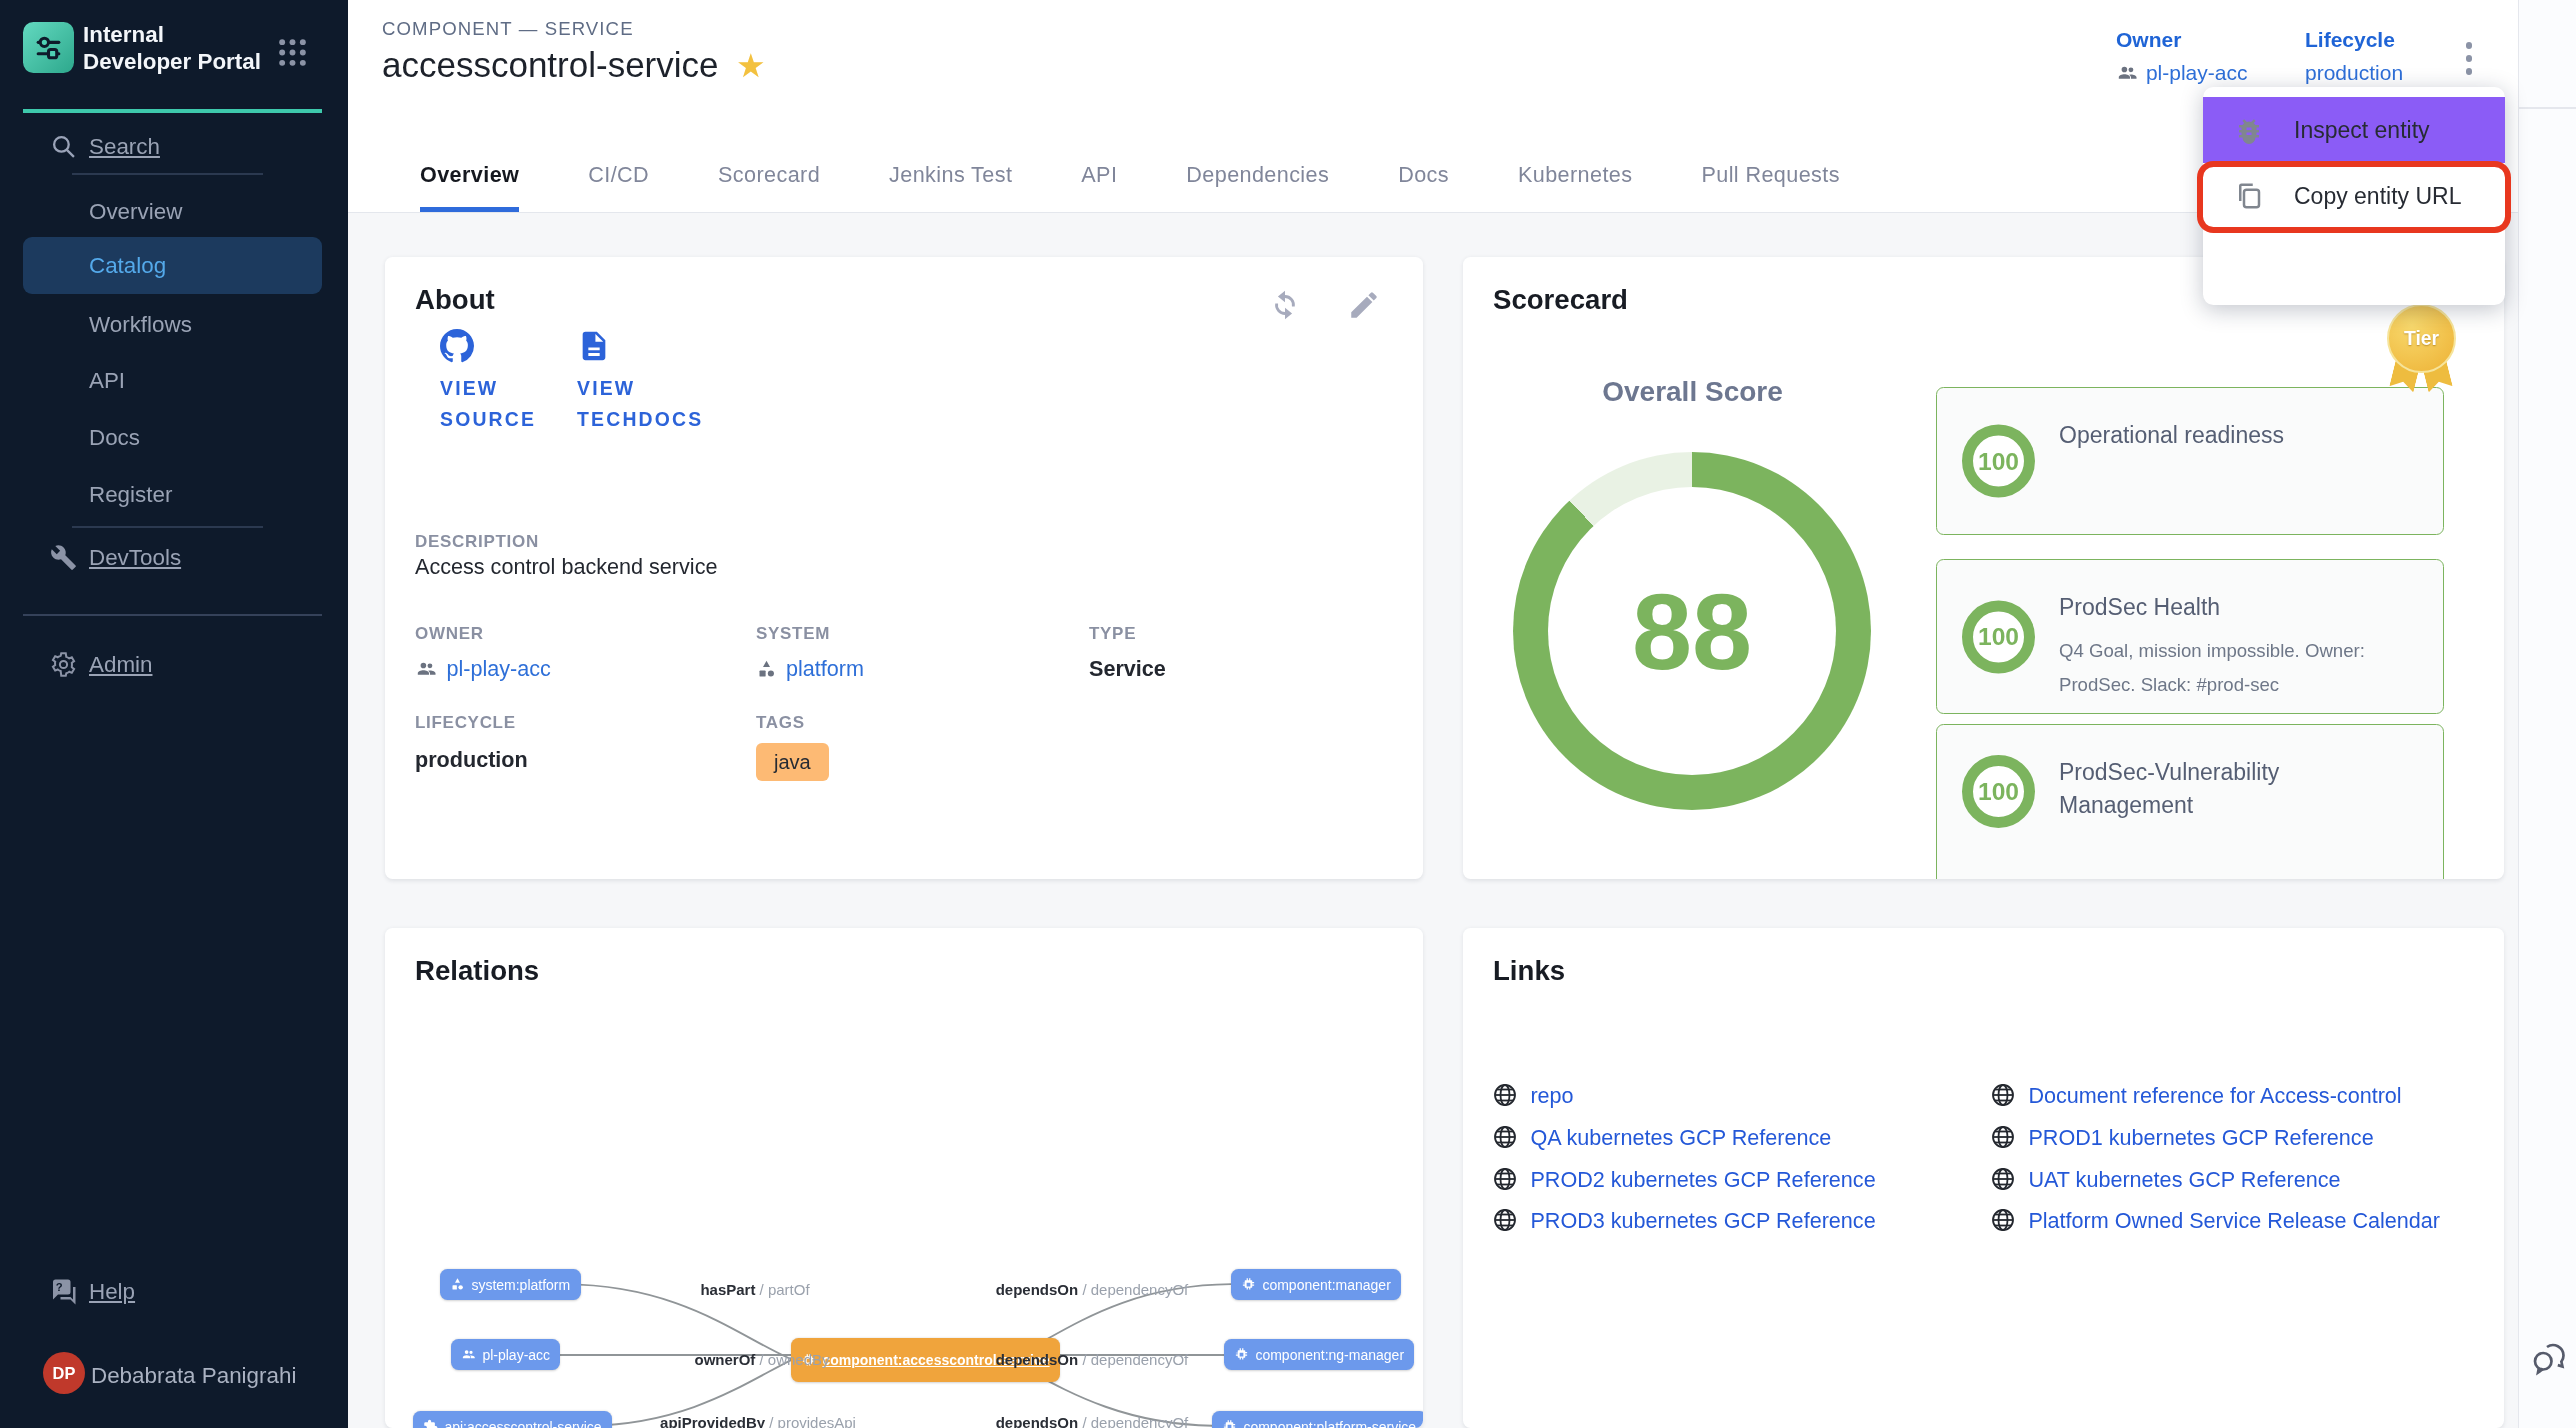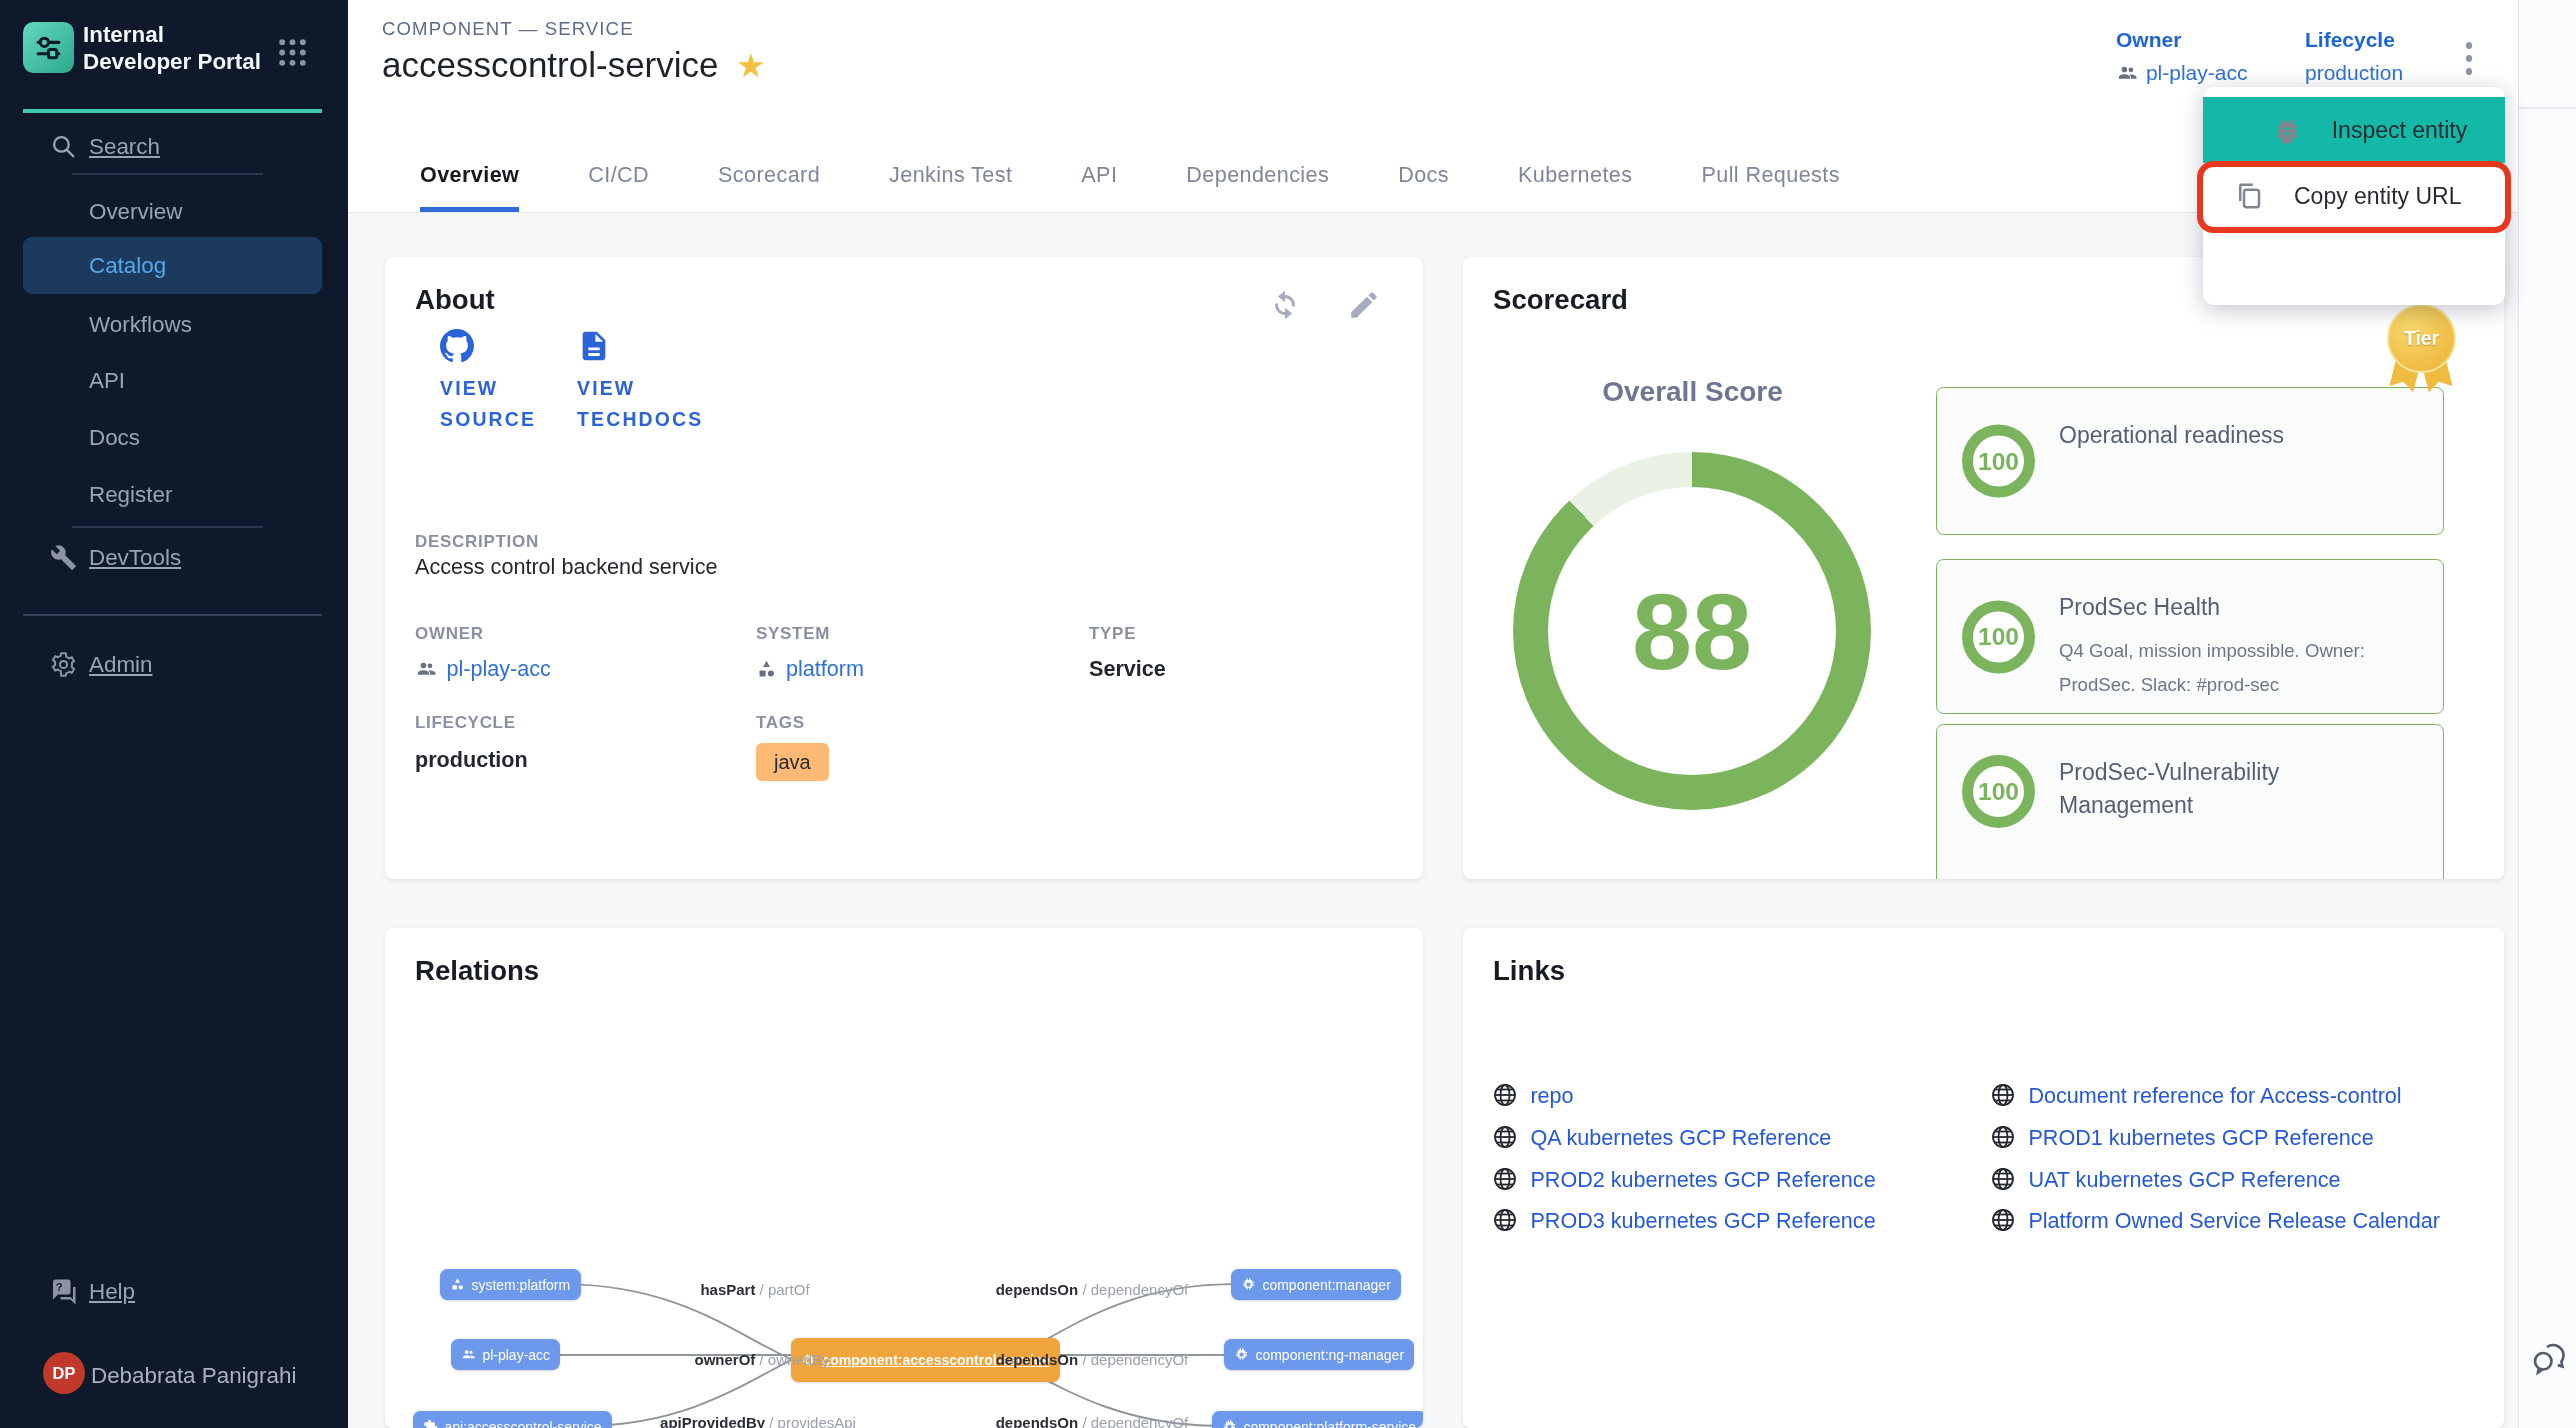--- a/index.html
+++ b/index.html
@@ -506,21 +506,21 @@
           <ellipse cx="12" cy="12" rx="4.5" ry="10"></ellipse>
           <line x1="2" y1="12" x2="22" y2="12"></line>
           <line x1="3.5" y1="6.5" x2="20.5" y2="6.5"></line>
           <line x1="3.5" y1="17.5" x2="20.5" y2="17.5"></line>
         </svg>
       <span class="l-txt">Platform Owned Service Release Calendar</span>
     </div>
   </div>
 
   <div class="ctx-menu">
-    <div class="ctx-item" style="background:#14b8a6;justify-content:center;">
+    <div class="ctx-item" style="background:#8b5cf6;">
       <svg class="c-ic" viewBox="0 0 24 24" fill="#80868f">
           <path d="M20 8h-2.8a5 5 0 0 0-1.5-1.6l1.6-1.6L15.9 3.4l-2.2 2.2a5.1 5.1 0 0 0-3.4 0L8.1 3.4 6.7 4.8l1.6 1.6A5 5 0 0 0 6.8 8H4v2h2.1a5 5 0 0 0-.1 1v1H4v2h2v1a5 5 0 0 0 .1 1H4v2h2.8a5 5 0 0 0 10.4 0H20v-2h-2.1a5 5 0 0 0 .1-1v-1h2v-2h-2v-1a5 5 0 0 0-.1-1H20V8zm-6 8h-4v-2h4v2zm0-4h-4v-2h4v2z"></path>
         </svg>
       <span>Inspect entity</span>
     </div>
     <div class="ctx-item">
       <svg class="c-ic" viewBox="0 0 24 24" fill="none" stroke="#80868f" stroke-width="2">
           <rect x="8" y="7" width="12" height="14" rx="2"></rect>
           <path d="M5 16V4a1 1 0 0 1 1-1h9"></path>
         </svg>

